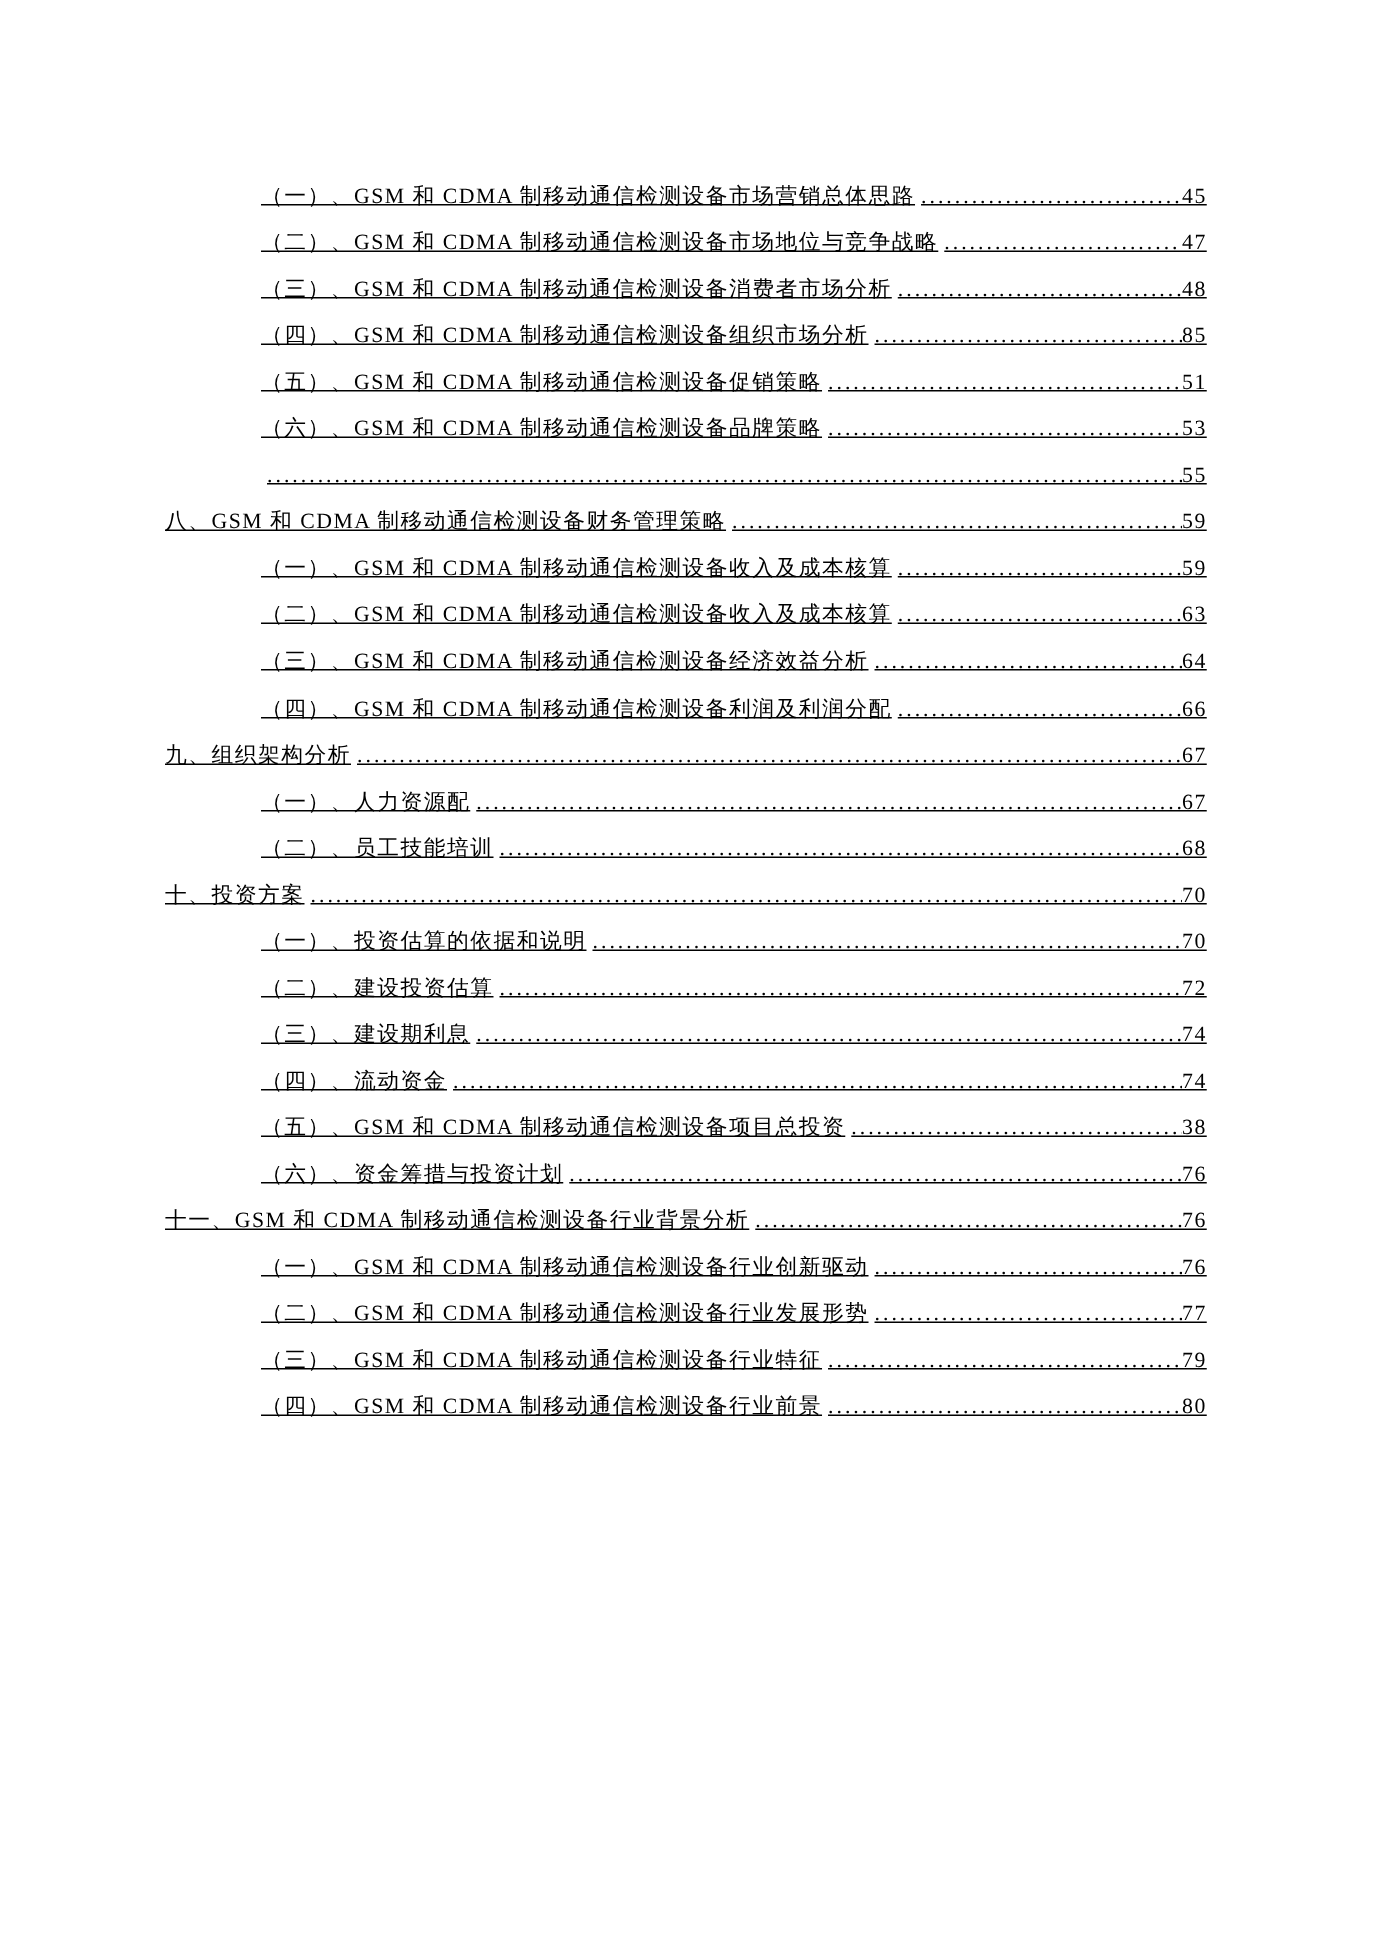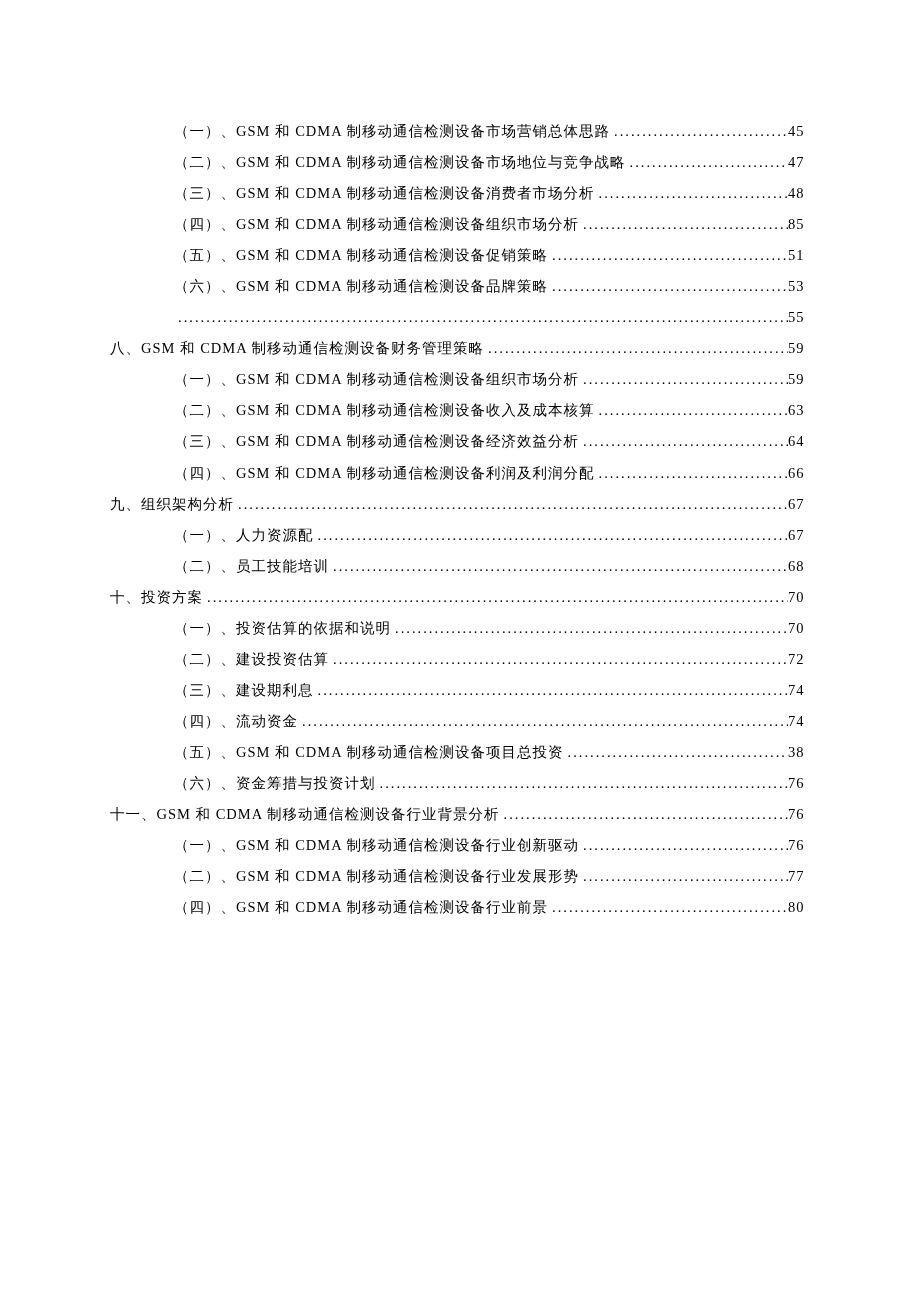--- a/index.html
+++ b/index.html
@@ -17,20 +17,21 @@
     }
     .toc {
       font-size: 14.5px;
       line-height: 1.9;
     }
     .entry {
       display: flex;
       align-items: baseline;
       white-space: nowrap;
       margin-bottom: 3.5px;
+      text-decoration: underline;
     }
     .entry.level1 {
       padding-left: 0;
     }
     .entry.level2 {
       padding-left: 64px;
     }
     .label {
       letter-spacing: 1px;
     }
@@ -86,21 +87,21 @@
     <div class="entry level2">
       <span class="dots"></span>
       <span class="page">55</span>
     </div>
     <div class="entry level1">
       <span class="label">八、GSM 和 CDMA 制移动通信检测设备财务管理策略 </span>
       <span class="dots"></span>
       <span class="page">59</span>
     </div>
     <div class="entry level2">
-      <span class="label">（一）、GSM 和 CDMA 制移动通信检测设备组织市场分析</span>
+      <span class="label">（一）、GSM 和 CDMA 制移动通信检测设备收入及成本核算</span>
       <span class="dots"></span>
       <span class="page">59</span>
     </div>
     <div class="entry level2">
       <span class="label">（二）、GSM 和 CDMA 制移动通信检测设备收入及成本核算</span>
       <span class="dots"></span>
       <span class="page">63</span>
     </div>
     <div class="entry level2">
       <span class="label">（三）、GSM 和 CDMA 制移动通信检测设备经济效益分析</span>
@@ -171,17 +172,22 @@
       <span class="label">（一）、GSM 和 CDMA 制移动通信检测设备行业创新驱动</span>
       <span class="dots"></span>
       <span class="page">76</span>
     </div>
     <div class="entry level2">
       <span class="label">（二）、GSM 和 CDMA 制移动通信检测设备行业发展形势</span>
       <span class="dots"></span>
       <span class="page">77</span>
     </div>
     <div class="entry level2">
+      <span class="label">（三）、GSM 和 CDMA 制移动通信检测设备行业特征</span>
+      <span class="dots"></span>
+      <span class="page">79</span>
+    </div>
+    <div class="entry level2">
       <span class="label">（四）、GSM 和 CDMA 制移动通信检测设备行业前景</span>
       <span class="dots"></span>
       <span class="page">80</span>
     </div>
   </div>
 
 </body></html>

